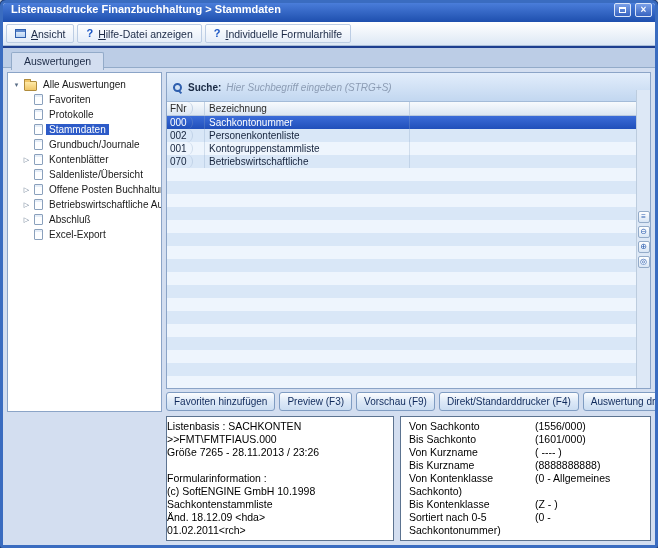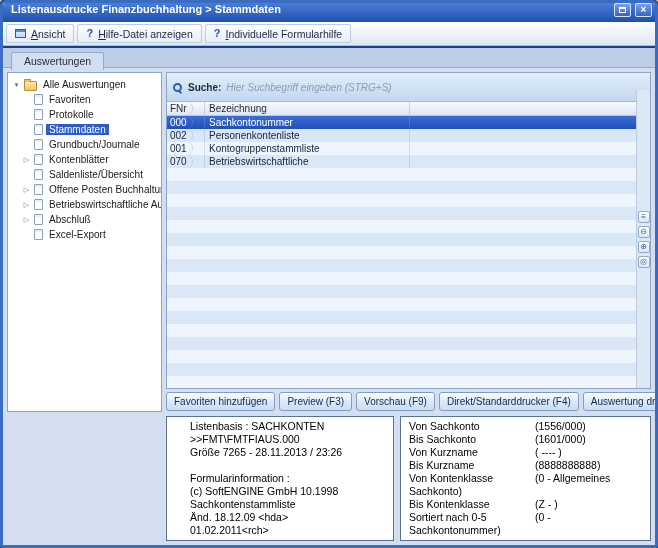--- a/index.html
+++ b/index.html
@@ -95,21 +95,21 @@
     background:linear-gradient(#ffffff,#d9e6f5); border:1px solid #93abc9; border-radius:2px; padding:0; }
 
   .btnrow { flex:0 0 20px; margin-top:3px; display:flex; gap:4px; }
   .abtn { height:19px; font-size:10px; padding:0 7px; color:#0f2a5c; white-space:nowrap;
     background:linear-gradient(#fcfdff,#dde9f7 50%,#cbddf2); border:1px solid #7f9cc2;
     border-radius:3px; font-family:inherit; }
 
   
   .bottomrow { flex:0 0 122px; display:flex; gap:6px; padding-left:159px; }
   .infobox { width:228px; flex:0 0 228px; border:1px solid #5c7390; background:#fff;
-    padding:3px 23px; font-size:10.5px; line-height:13px; color:#000; overflow:hidden; }
+    padding:3px 0; font-size:10.5px; line-height:13px; color:#000; overflow:hidden; }
   .iline { min-height:13px; white-space:pre; }
   .paramsbox { flex:1; border:1px solid #5c7390; background:#fff; padding:3px 8px;
     font-size:10.5px; line-height:13px; color:#000; overflow:hidden; }
   .plabel { display:inline-block; width:126px; }
 </style>
 </head>
 <body>
 
 <div class="window">
 

